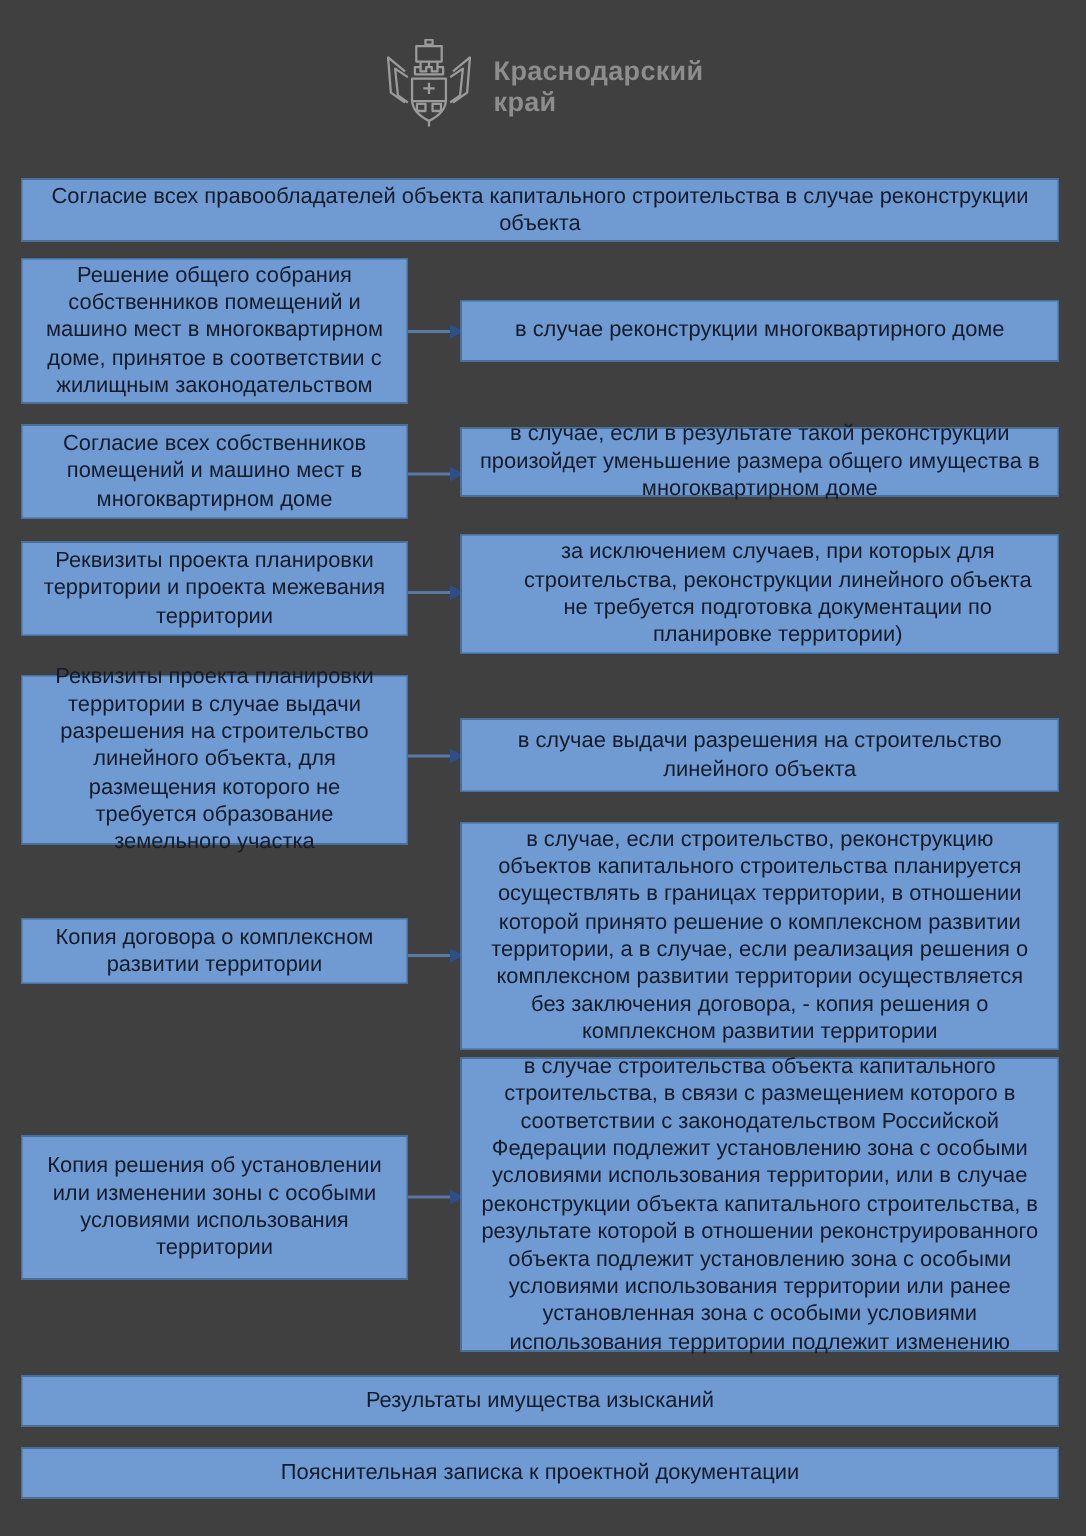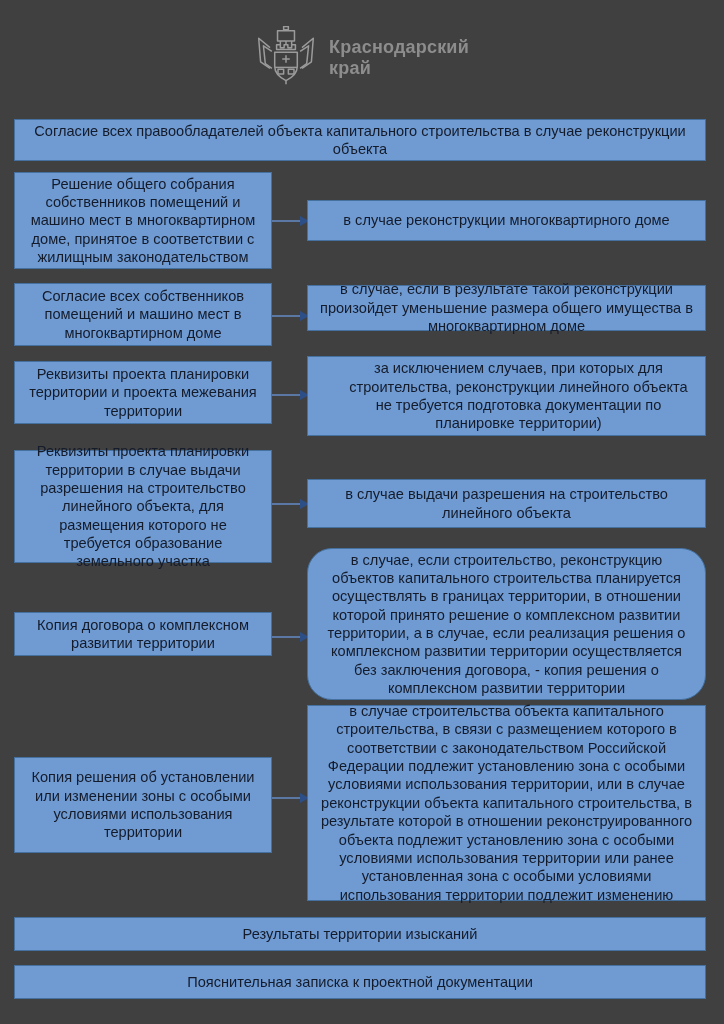--- a/index.html
+++ b/index.html
@@ -34,21 +34,21 @@
   }
   .full{left:14px;width:692px;}
   .lcol{left:14px;width:258px;}
   .rcol{left:307px;width:399px;}
 
   .b-top{top:119px;height:42px;}
   .l0{top:172px;height:97px;}  .r0{top:200px;height:41px;}
   .l1{top:283px;height:63px;}  .r1{top:285px;height:46px;}
   .l2{top:361px;height:63px;}  .r2{top:356px;height:80px;padding-left:34px;}
   .l3{top:450px;height:113px;} .r3{top:479px;height:49px;}
-  .l4{top:612px;height:44px;}  .r4{top:548px;height:152px;border-radius:25px;}
+  .l4{top:612px;height:44px;}  .r4{top:548px;height:152px;}
   .l5{top:757px;height:96px;}  .r5{top:705px;height:196px;}
   .b-res{top:917px;height:34px;}
   .b-note{top:965px;height:34px;}
 
   
   .arrow{
     position:absolute;left:272px;width:28px;height:0;
     border-top:2px solid #5b77a4;
   }
   .arrow::after{
@@ -118,16 +118,16 @@
   <div class="box rcol r3">в случае выдачи разрешения на строительство линейного объекта</div>
 
   <div class="box lcol l4">Копия договора о комплексном развитии территории</div>
   <div class="arrow a4"></div>
   <div class="box rcol r4">в случае, если строительство, реконструкцию объектов капитального строительства планируется осуществлять в границах территории, в отношении которой принято решение о комплексном развитии территории, а в случае, если реализация решения о комплексном развитии территории осуществляется без заключения договора, - копия решения о комплексном развитии территории</div>
 
   <div class="box lcol l5">Копия решения об установлении или изменении зоны с особыми условиями использования территории</div>
   <div class="arrow a5"></div>
   <div class="box rcol r5">в случае строительства объекта капитального строительства, в связи с размещением которого в соответствии с законодательством Российской Федерации подлежит установлению зона с особыми условиями использования территории, или в случае реконструкции объекта капитального строительства, в результате которой в отношении реконструированного объекта подлежит установлению зона с особыми условиями использования территории или ранее установленная зона с особыми условиями использования территории подлежит изменению</div>
 
-  <div class="box full b-res">Результаты территории изысканий</div>
+  <div class="box full b-res">Результаты имущества изысканий</div>
   <div class="box full b-note">Пояснительная записка к проектной документации</div>
 
 </div>
 
 </body></html>

